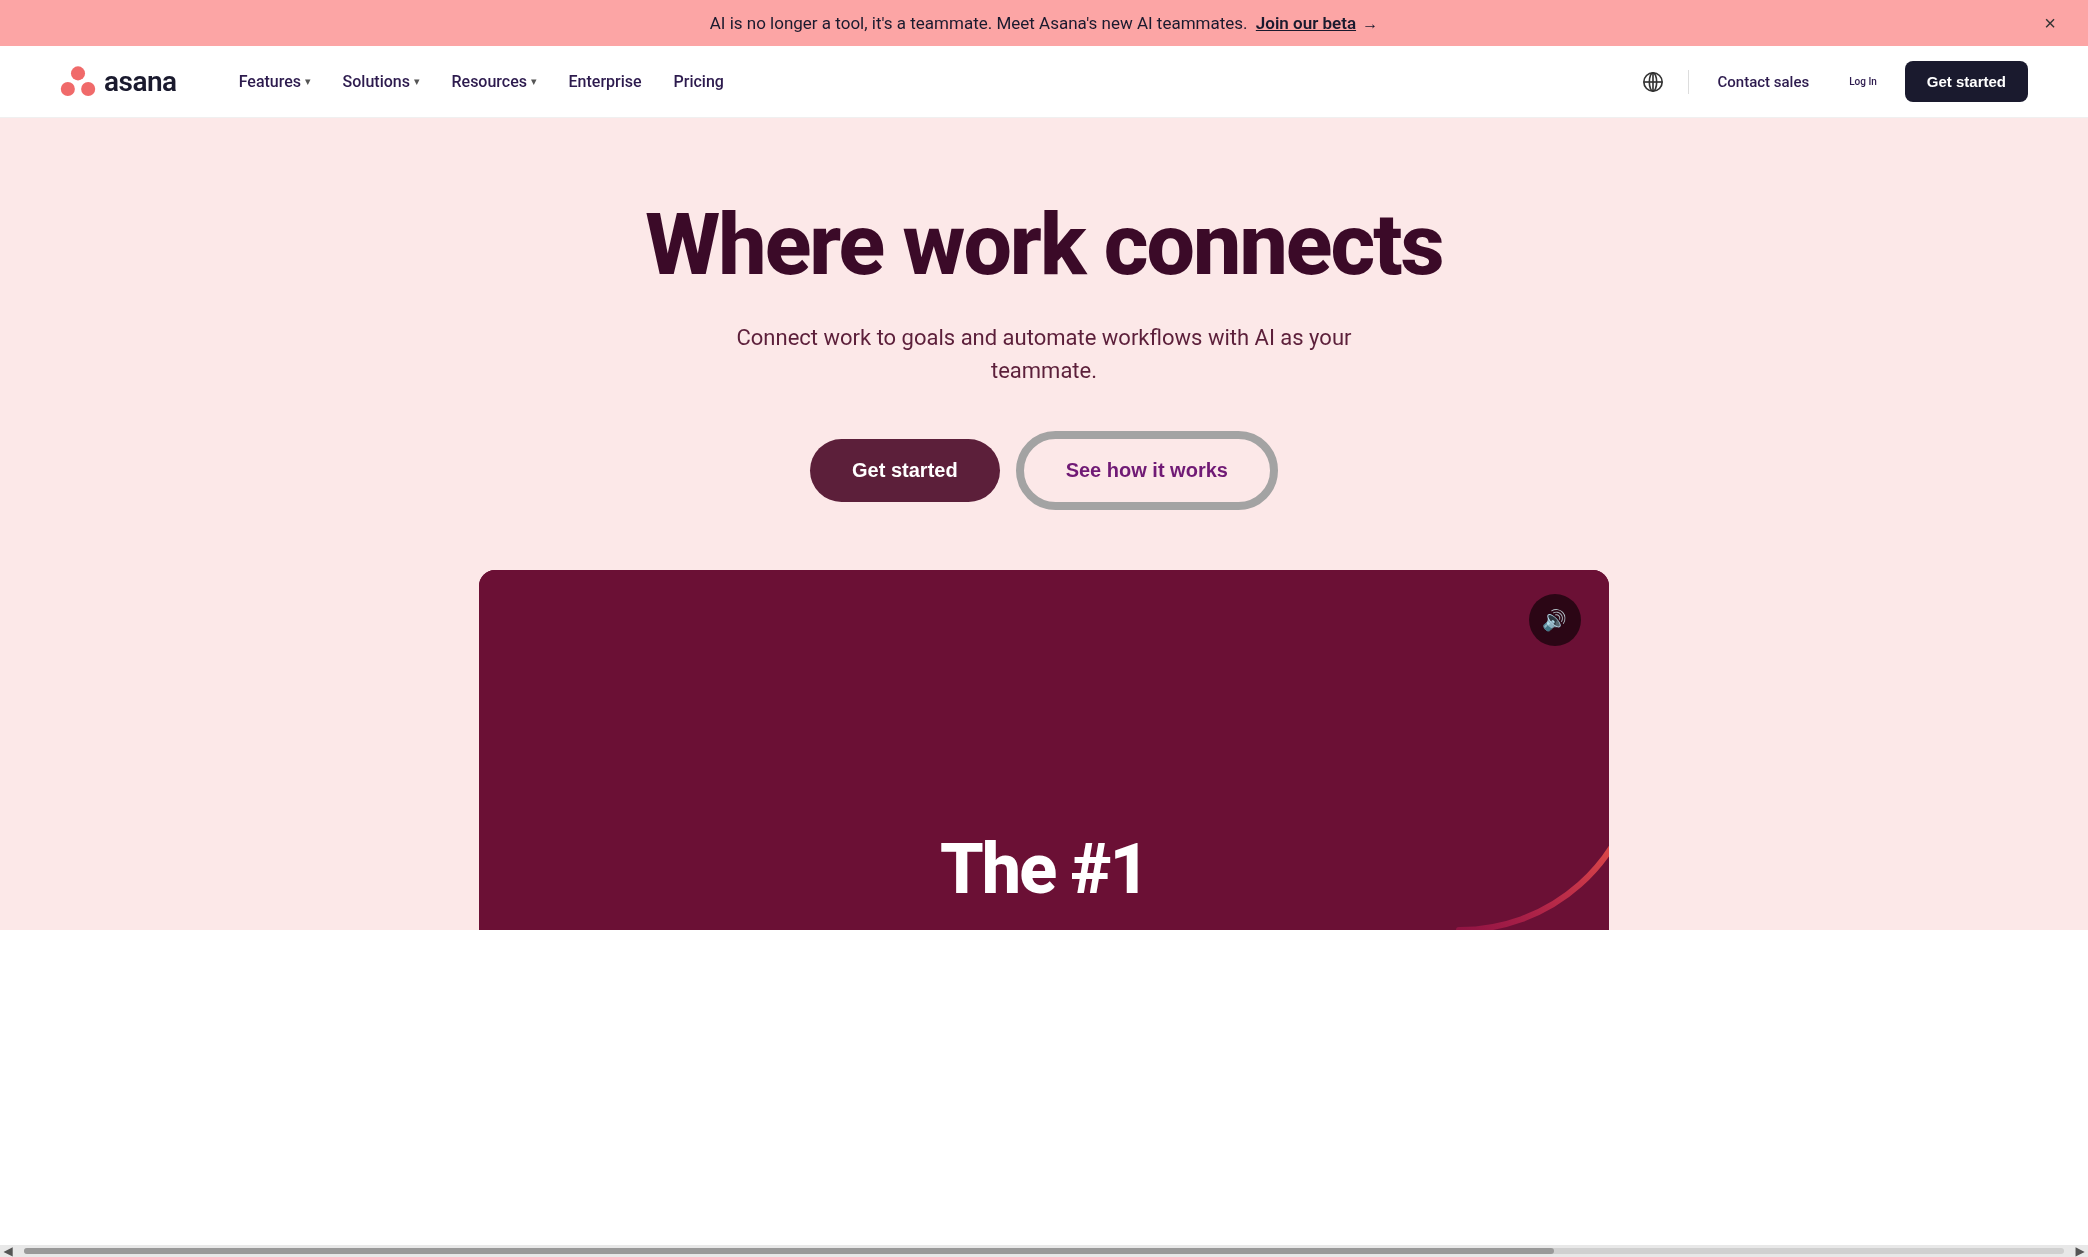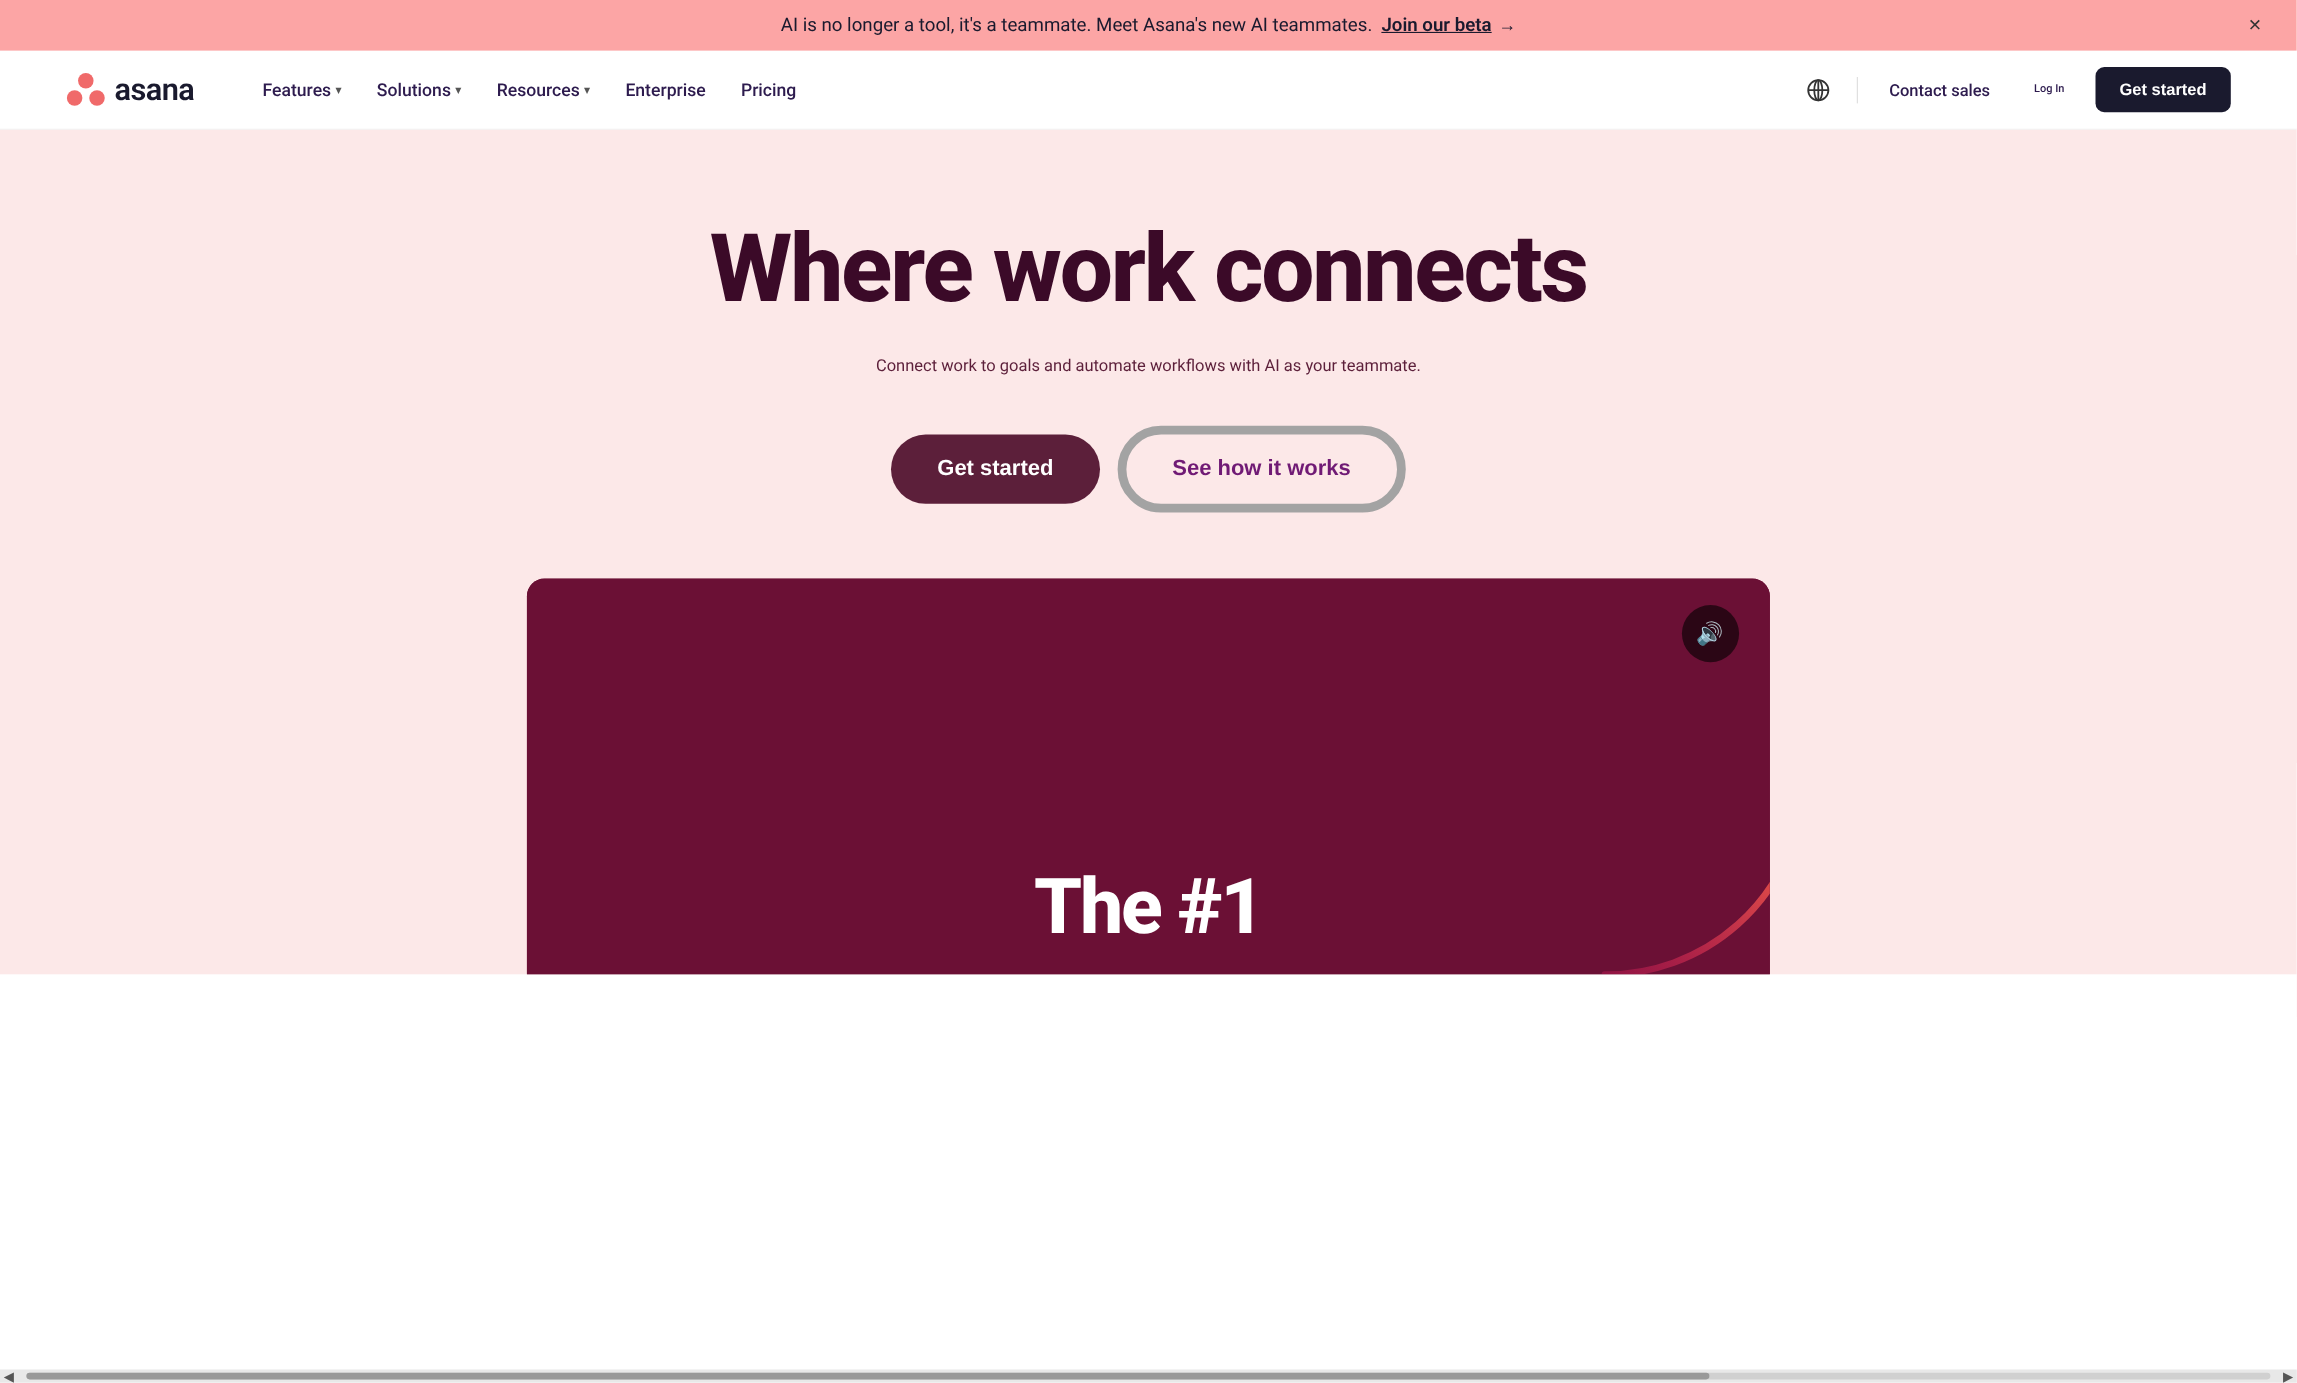--- a/index.html
+++ b/index.html
@@ -181,21 +181,21 @@
       font-size: 86px;
       font-weight: 800;
       color: #3b0a28;
       text-align: center;
       line-height: 1.1;
       margin-bottom: 28px;
       letter-spacing: -2px;
     }
 
     .hero-subtitle {
-      font-size: 15px;
+      font-size: 22px;
       color: #5c1f3a;
       text-align: center;
       max-width: 700px;
       line-height: 1.5;
       margin-bottom: 44px;
     }
 
     .hero-buttons {
       display: flex;
       gap: 16px;

